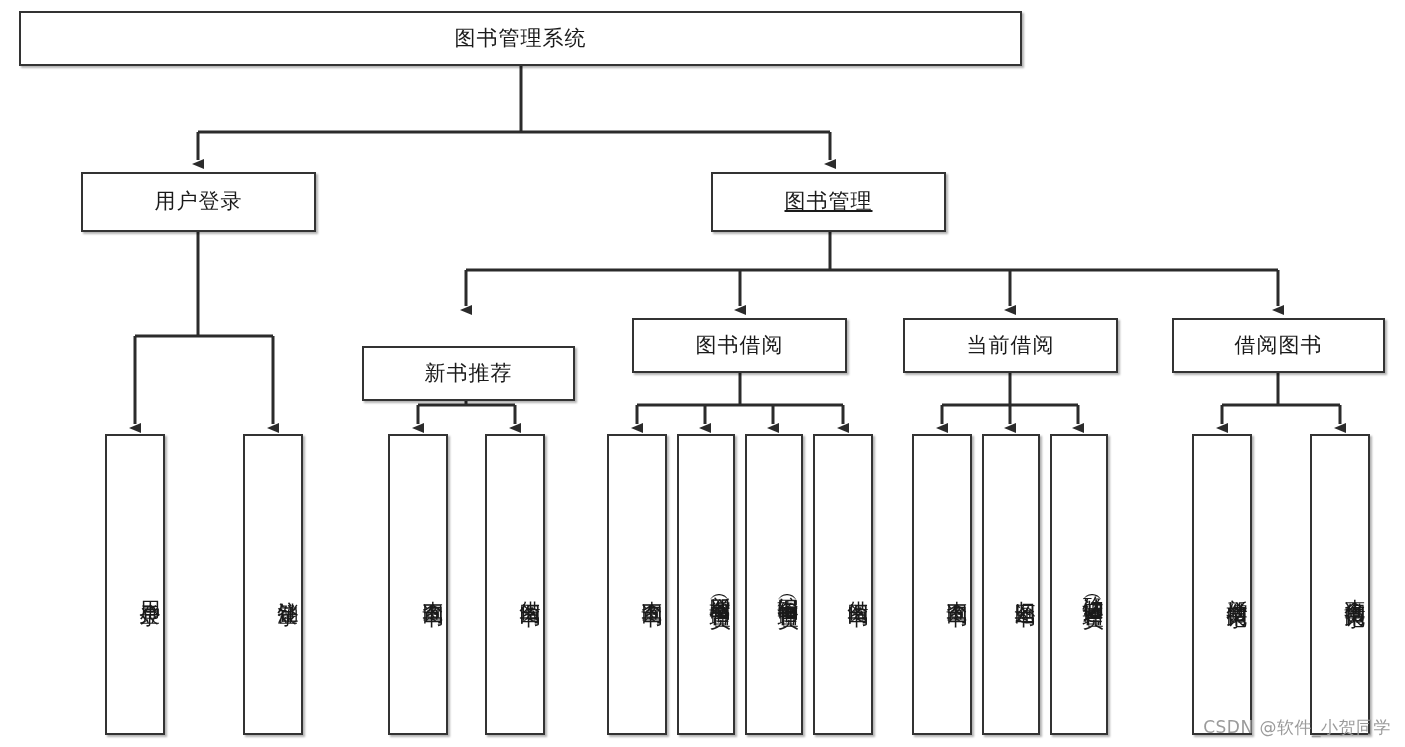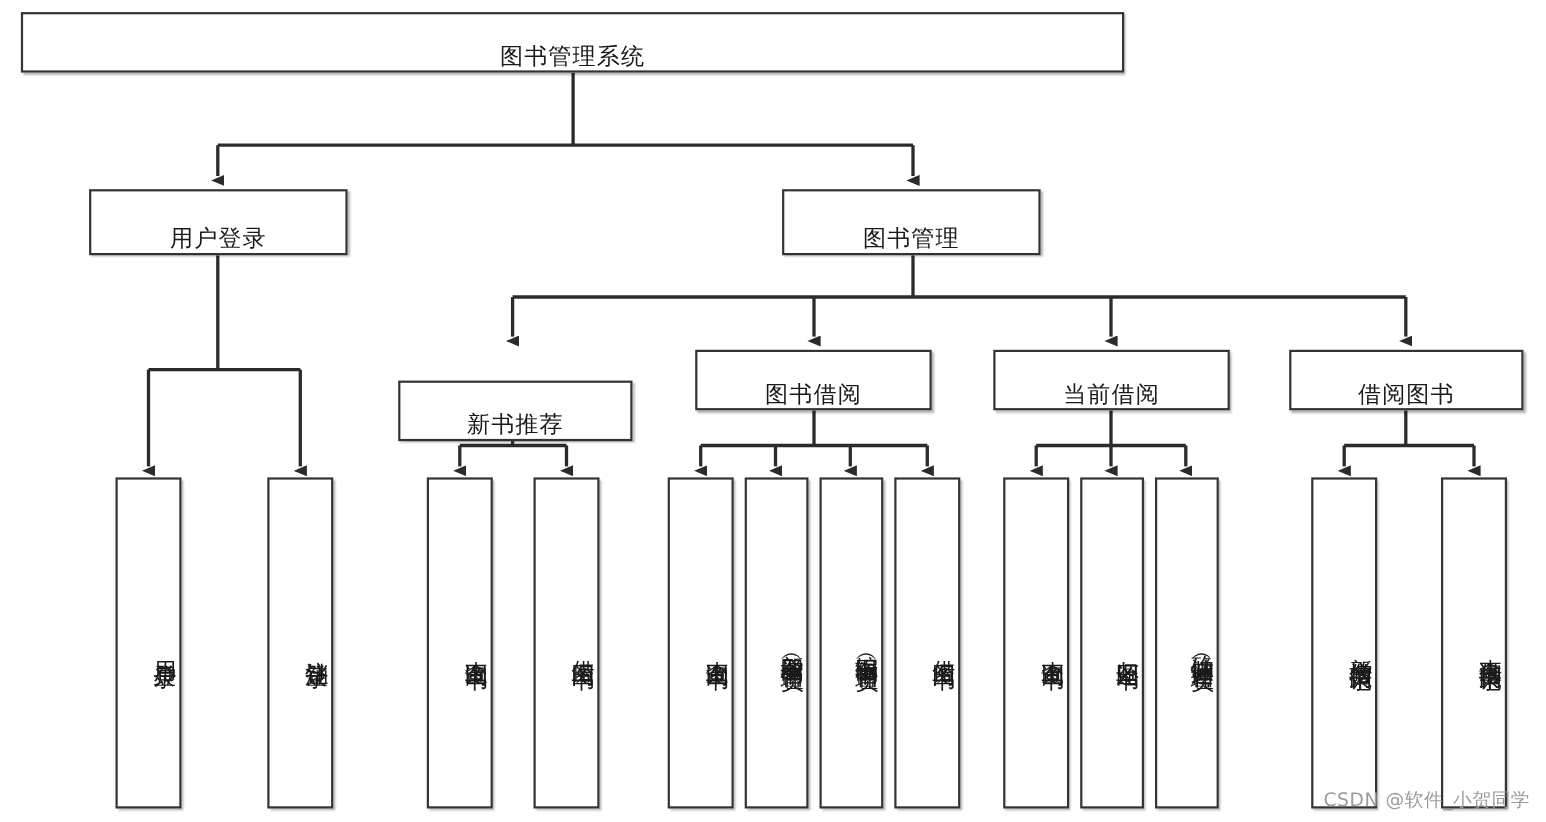--- a/index.html
+++ b/index.html
@@ -29,21 +29,20 @@
     box-shadow: 2px 2px 2px rgba(0,0,0,0.30);
     display: flex;
     align-items: center;
     justify-content: center;
     color: #1a1a1a;
   }
   .node.horiz {
     font-size: 21px;
     letter-spacing: 1px;
     line-height: 1.2;
-    align-items: flex-end;
   }
   .node.vert {
     writing-mode: vertical-rl;
     text-orientation: upright;
     font-size: 21px;
     line-height: 1.25;
     letter-spacing: 2px;
     align-items: flex-start;
     justify-content: center;
     padding-top: 6px;
@@ -119,21 +118,21 @@
     </g>
   </svg>
 
   <div class="node horiz" style="left:19px; top:11px; width:1003px; height:55px;">
     <span>图书管理系统</span>
   </div>
 
   <div class="node horiz" style="left:81px; top:172px; width:235px; height:60px;">
     <span>用户登录</span>
   </div>
-  <div class="node horiz" style="left:711px; top:172px; width:235px; height:60px;">
+  <div class="node horiz" style="left:711px; top:172px; width:235px; height:60px;text-decoration:underline;">
     <span>图书管理</span>
   </div>
 
   <div class="node horiz" style="left:362px; top:318px; width:213px; height:55px;margin-top:28px;">
     <span>新书推荐</span>
   </div>
   <div class="node horiz" style="left:903px; top:318px; width:215px; height:55px;">
     <span>当前借阅</span>
   </div>
   <div class="node horiz" style="left:632px; top:318px; width:215px; height:55px;">

